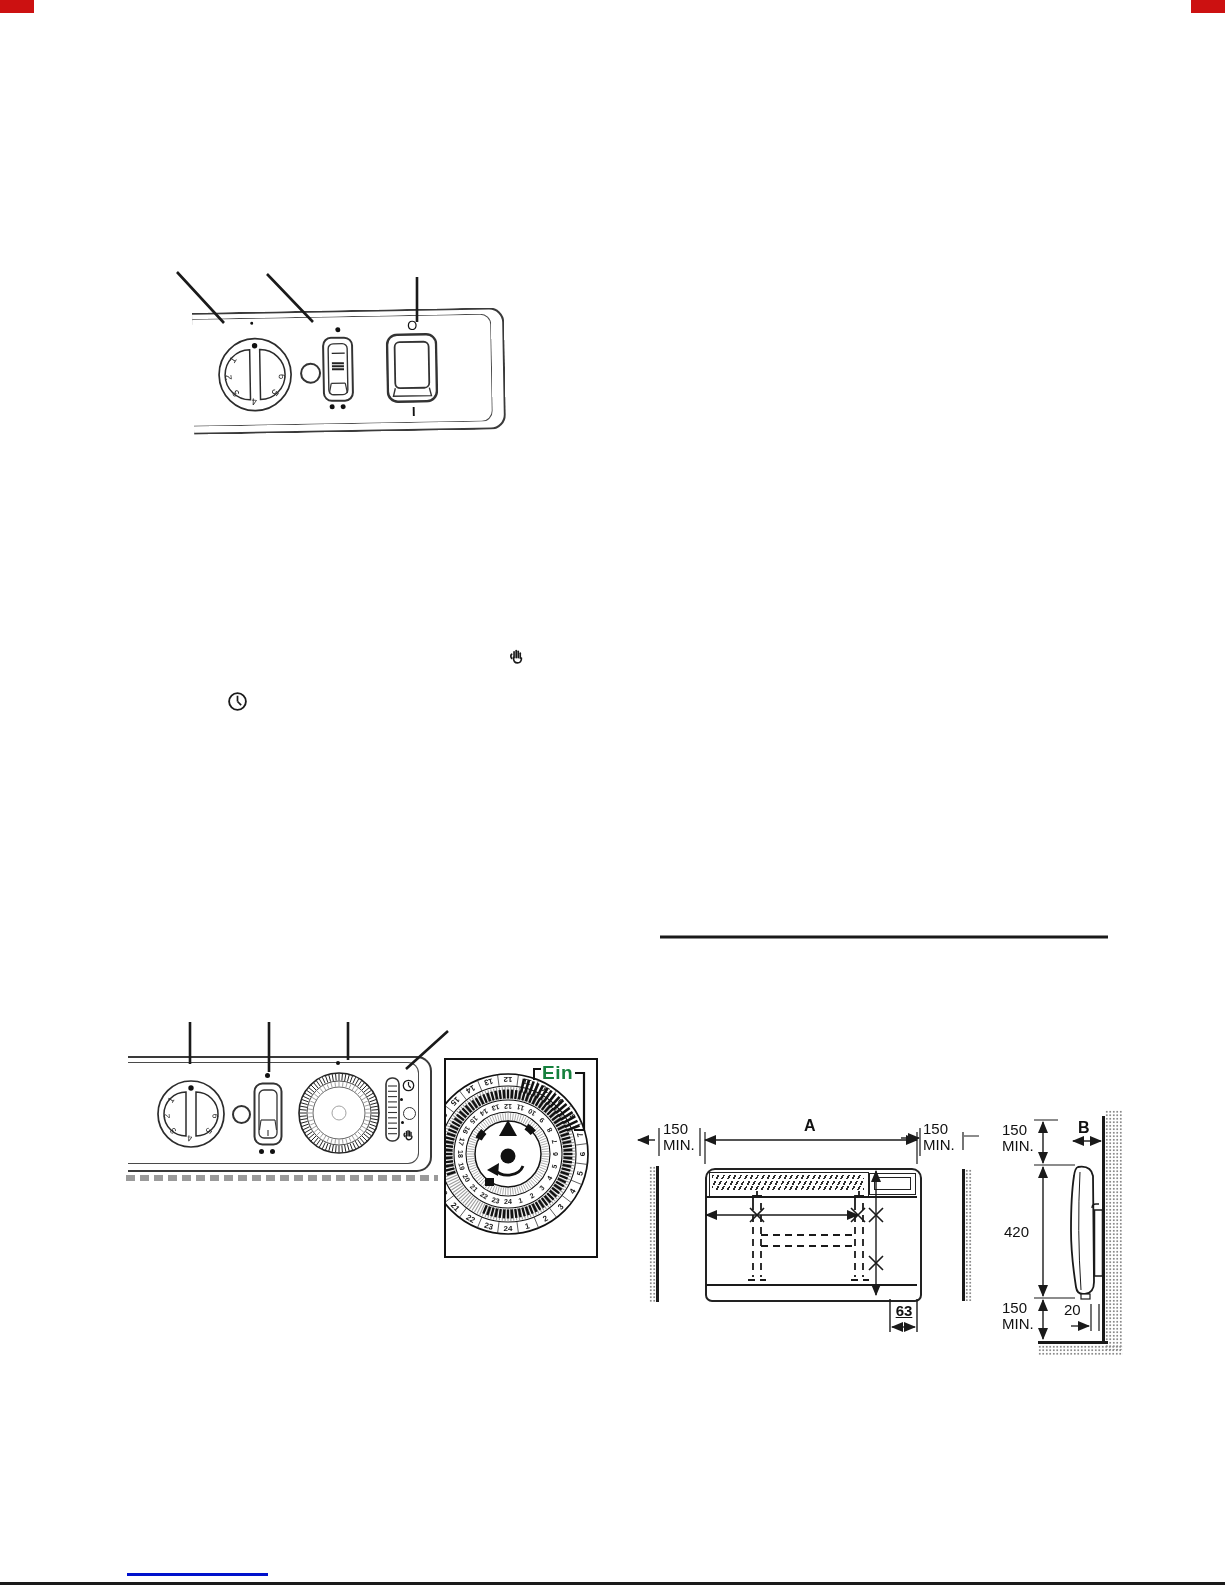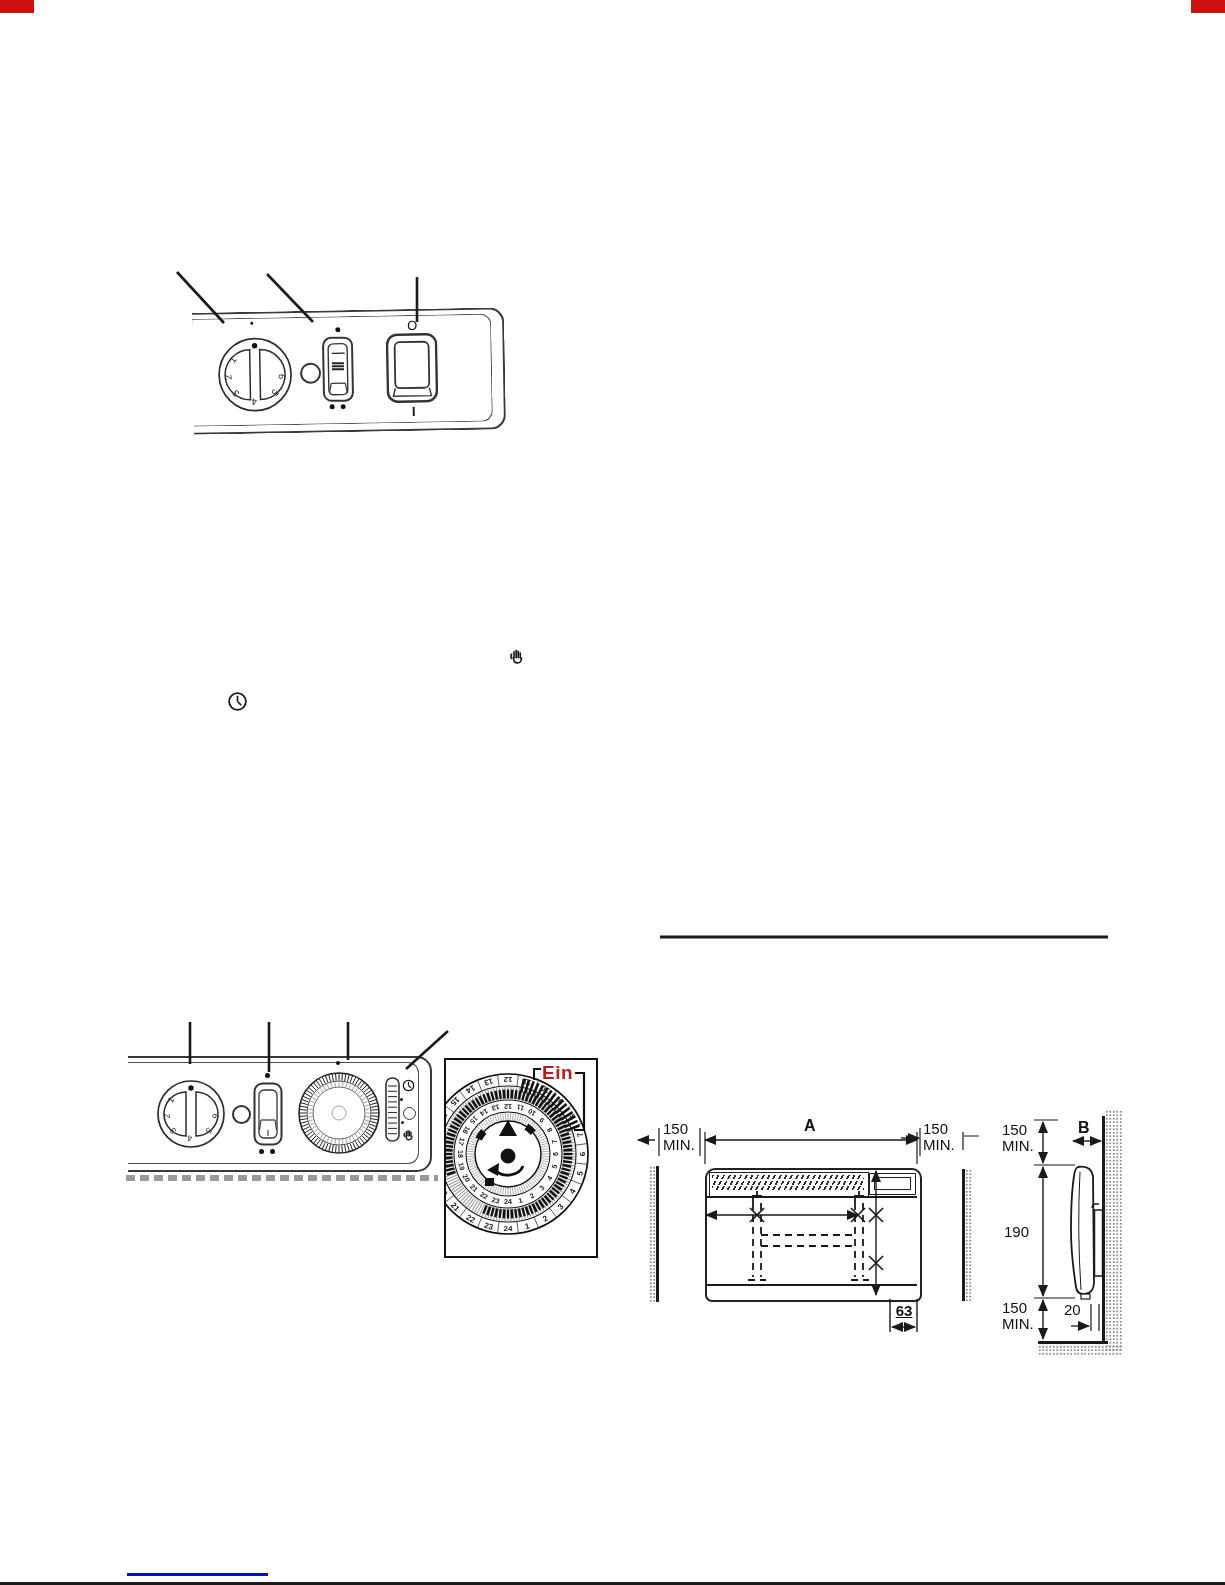--- a/index.html
+++ b/index.html
@@ -15,21 +15,21 @@
   .dim-label{font-weight:normal;font-size:15px;line-height:1.05;letter-spacing:0px;color:#111;}
   .dim-label span{display:block;}
   .big-letter{font-weight:bold;font-size:16px;color:#111;}
   .num63{font-weight:bold;font-size:15px;color:#111;}
   .stipple{background-image:radial-gradient(#8a8a8a 0.9px, transparent 1.1px);background-size:3.5px 3.5px;}
   .grille{background-image:
      repeating-linear-gradient(0deg,#fff 0 1.5px, transparent 1.5px 5.5px),
      repeating-linear-gradient(118deg,#2b2b2b 0 1.7px, transparent 1.7px 5px);}
   .dash-band{background-image:repeating-linear-gradient(90deg,#9a9a9a 0 9px, transparent 9px 14px);}
   .detail-box{border:2.5px solid #111;overflow:hidden;background:#fff;}
-  .ein-text{font-size:19px;font-weight:600;color:#b91c1c;letter-spacing:0.5px;}
+  .ein-text{font-size:19px;font-weight:600;color:#15803d;letter-spacing:0.5px;}
   .ot{font-size:13px;color:#111;}
   svg{display:block;}
 </style>
 </head>
 <body>
 
 <div class="sheet">
 
   <div class="abs" style="left:0;top:0;width:34px;height:13px;background:#cc1111;"></div>
   <div class="abs" style="left:1191px;top:0;width:34px;height:13px;background:#cc1111;"></div>
@@ -749,21 +749,21 @@
   <div class="abs stipple" style="left:1105px;top:1110px;width:18px;height:240px;"></div>
   <div class="abs ink" style="left:1102px;top:1116px;width:3px;height:228px;"></div>
   <div class="abs ink" style="left:1038px;top:1341px;width:70px;height:3px;"></div>
   <div class="abs stipple" style="left:1038px;top:1345px;width:85px;height:11px;"></div>
 
   <div class="abs big-letter" style="left:1078px;top:1119px;">B</div>
   <div class="abs dim-label" style="left:1002px;top:1122px;">
     <span>150</span>
     <span>MIN.</span>
   </div>
-  <div class="abs dim-label" style="left:1004px;top:1224px;">190</div>
+  <div class="abs dim-label" style="left:1004px;top:1224px;">420</div>
   <div class="abs dim-label" style="left:1002px;top:1300px;">
     <span>150</span>
     <span>MIN.</span>
   </div>
   <div class="abs dim-label" style="left:1064px;top:1302px;">20</div>
 
   <svg class="abs" width="1225" height="1585" viewBox="0 0 1225 1585" style="left:0;top:0;pointer-events:none;">
     <defs>
       <marker id="ah" orient="auto-start-reverse" markerUnits="userSpaceOnUse" markerWidth="12" markerHeight="10" refX="11" refY="5" viewBox="0 0 12 10">
         <polygon points="0,0 12,5 0,10" fill="#1a1a1a"></polygon>

